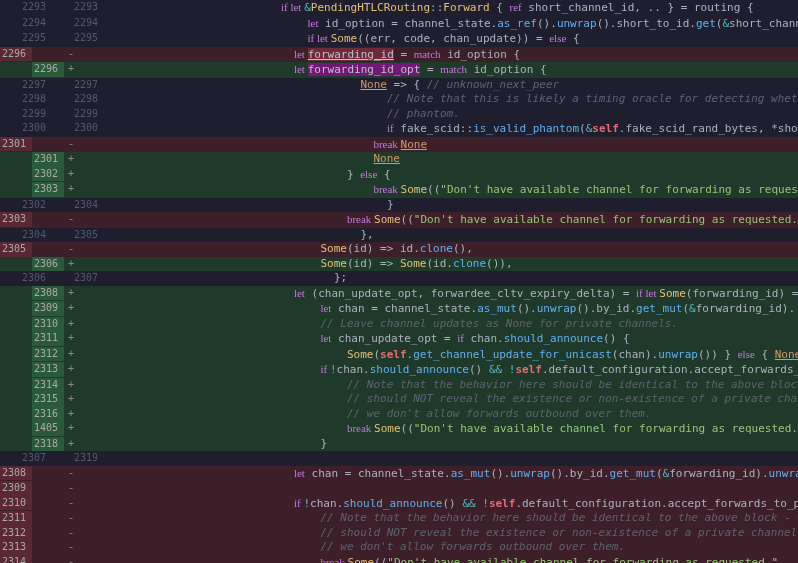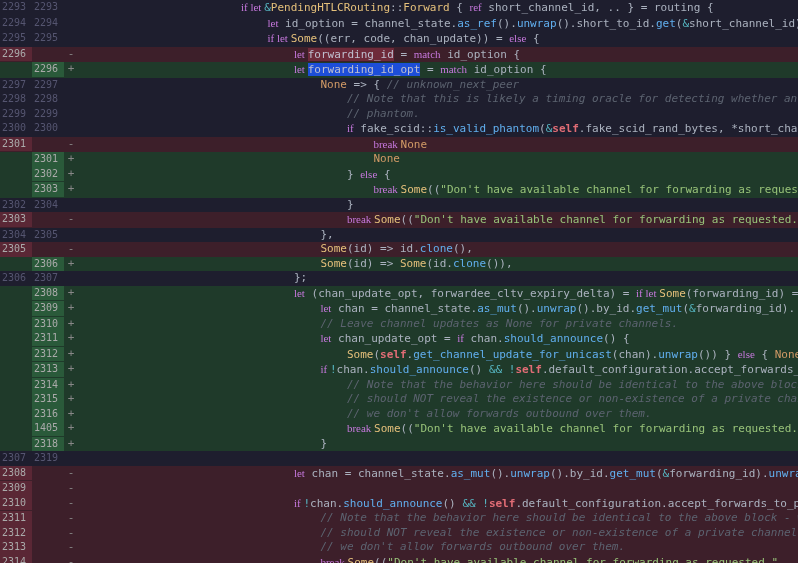--- a/index.html
+++ b/index.html
@@ -40,34 +40,34 @@
     flex: 1;
     padding-left: 4px;
     overflow: hidden;
   }
   .line.removed { background: #3d1f2a; }
   .line.removed .ln-old { background: #5a2735; color: #aaa; }
   .line.removed .ln-new { color: transparent; }
   .line.added { background: #1f3a2a; }
   .line.added .ln-new { background: #2a5a3a; color: #aaa; }
   .line.added .ln-old { color: transparent; }
-  .line.context .ln-old, .line.context .ln-new { color: #555570; }
+  .line.context .ln-old, .line.context .ln-new { color: #555570; margin-left: 20px; }
 
-  .hl-del { background: #6e2a3a; }
-  .hl-add { background: #1d4ed8; }
+  .hl-del { background: #6e2a3a; text-decoration: underline; }
+  .hl-add { background: #701a75; }
 
   .kw { color: #c678dd; font-family: Liberation Serif, serif; }
   .kw2 { color: #e06c75; font-weight: bold; }
   .fn { color: #61afef; }
   .str { color: #98c379; }
   .cm { color: #5c6370; font-style: italic; }
   .typ { color: #e5c07b; }
   .sym { color: #abb2bf; }
   .op { color: #56b6c2; }
-  .const { color: #d19a66; }
+  .const { color: #d19a66; text-decoration: underline; }
 </style>
 </head>
 <body>
 
 <div class="diff-view" id="diff-container">
     <div class="line context"><div class="ln-old">2293</div><div class="ln-new">2293</div><div class="marker"></div><div class="code">                        <span class="kw">if let </span><span class="op">&amp;</span><span class="typ">PendingHTLCRouting</span><span class="sym">::</span><span class="typ">Forward</span><span class="sym"> { </span><span class="kw">ref</span><span class="sym"> short_channel_id, .. } = routing {</span></div></div>
     <div class="line context"><div class="ln-old">2294</div><div class="ln-new">2294</div><div class="marker"></div><div class="code">                            <span class="kw">let</span><span class="sym"> id_option = channel_state.</span><span class="fn">as_ref</span><span class="sym">().</span><span class="fn">unwrap</span><span class="sym">().short_to_id.</span><span class="fn">get</span><span class="sym">(</span><span class="op">&amp;</span><span class="sym">short_channel_id).</span></div></div>
     <div class="line context"><div class="ln-old">2295</div><div class="ln-new">2295</div><div class="marker"></div><div class="code">                            <span class="kw">if let </span><span class="typ">Some</span><span class="sym">((err, code, chan_update)) = </span><span class="kw">else</span><span class="sym"> {</span></div></div>
     <div class="line removed"><div class="ln-old">2296</div><div class="ln-new"></div><div class="marker">-</div><div class="code">                                <span class="kw">let </span><span class="hl-del">forwarding_id</span><span class="sym"> = </span><span class="kw">match</span><span class="sym"> id_option {</span></div></div>
     <div class="line added"><div class="ln-old"></div><div class="ln-new">2296</div><div class="marker">+</div><div class="code">                                <span class="kw">let </span><span class="hl-add">forwarding_id_opt</span><span class="sym"> = </span><span class="kw">match</span><span class="sym"> id_option {</span></div></div>

